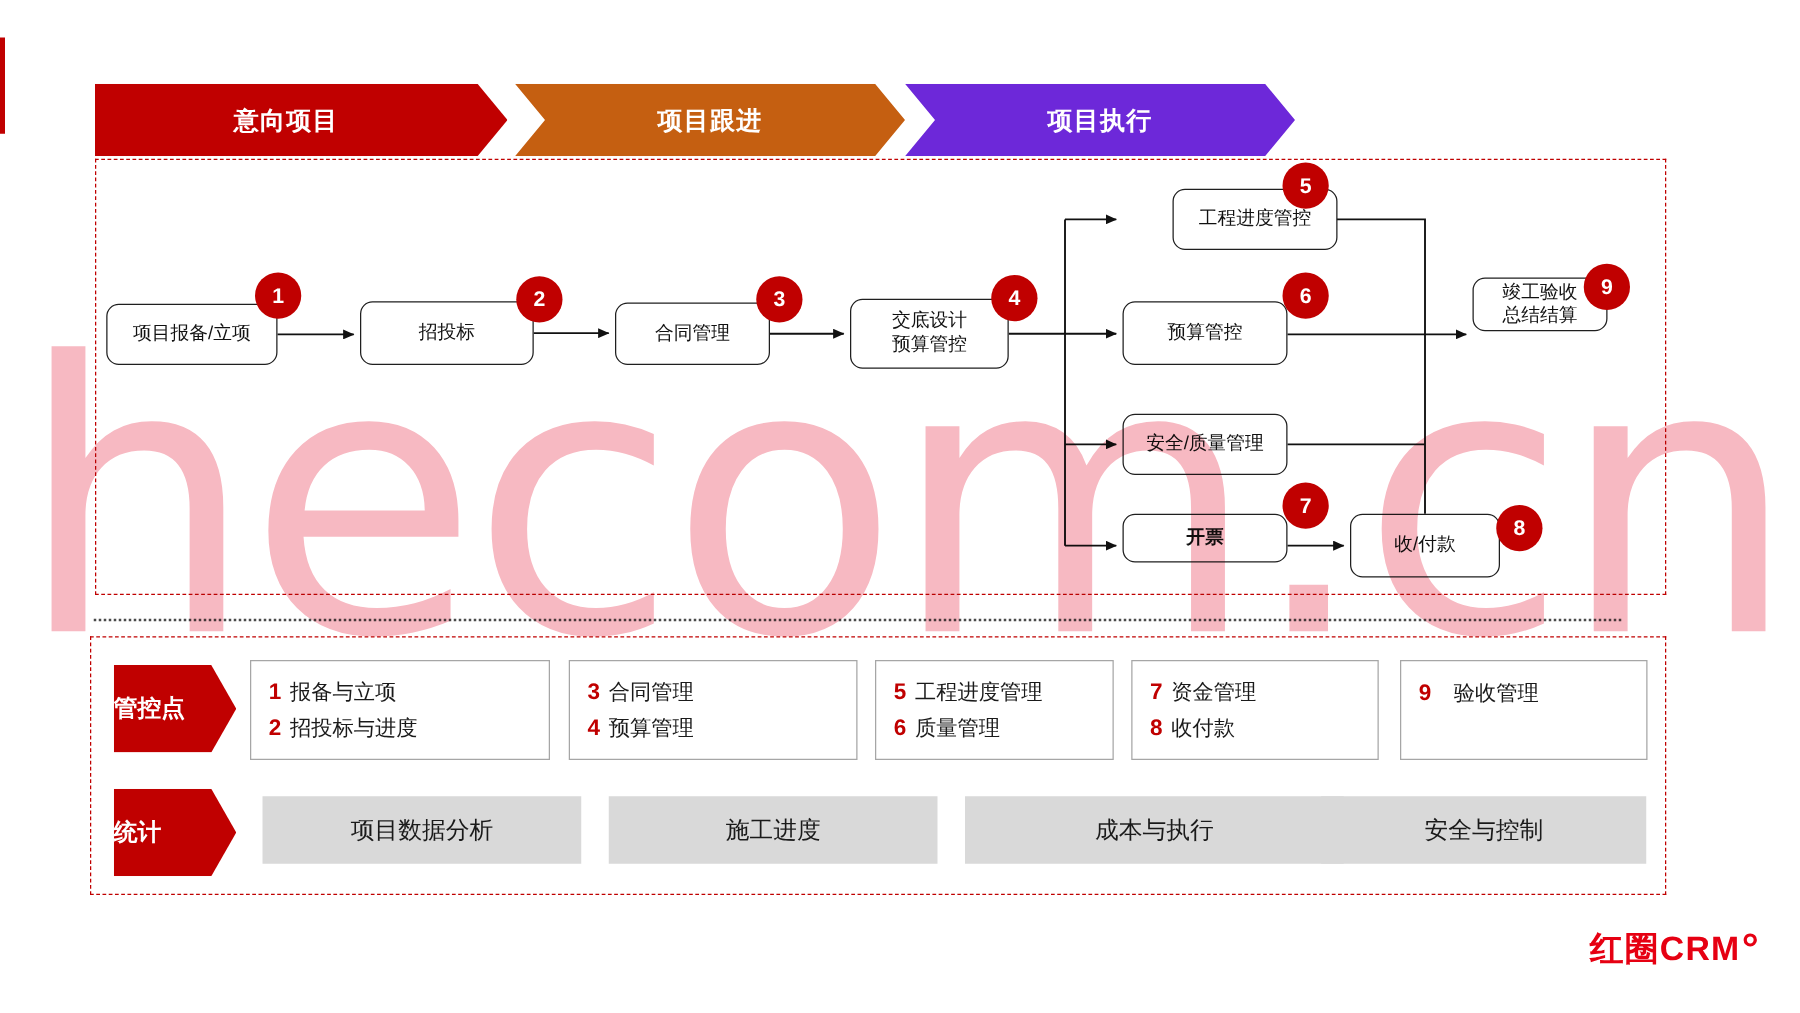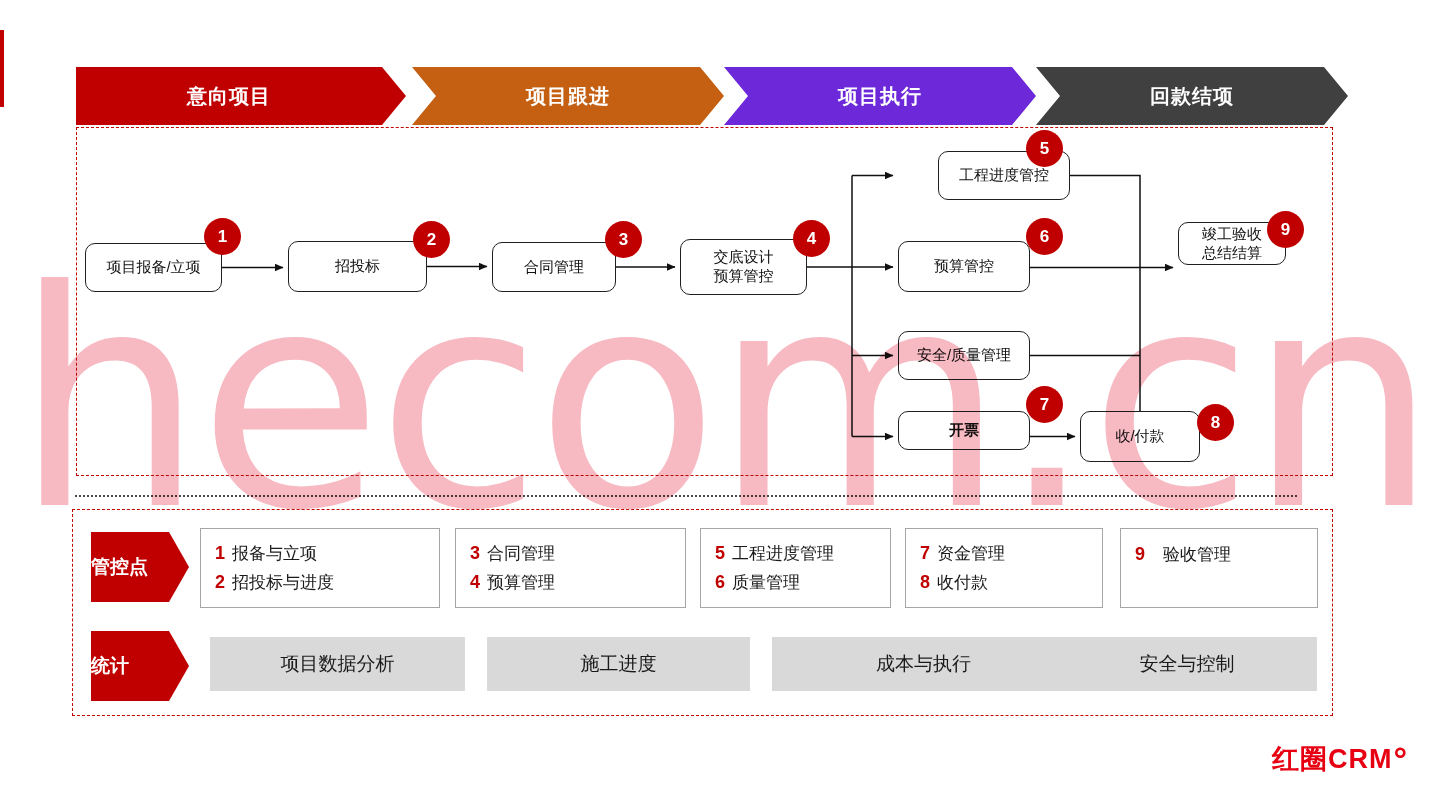--- a/index.html
+++ b/index.html
@@ -91,23 +91,20 @@
   <div class="red-bar"></div>
 
   <div class="banner pent banner1">
       <span>意向项目</span>
     </div>
   <div class="banner chev banner2">
       <span>项目跟进</span>
     </div>
   <div class="banner chev banner3">
       <span>项目执行</span>
-    </div>
-  <div class="banner chev banner4">
-      <span>回款结项</span>
     </div>
 
   <div class="dashed-rect frame-top"></div>
   <div class="dot-sep"></div>
   <div class="dashed-rect frame-bottom"></div>
 
   <svg class="connectors" width="1440" height="810">
     <defs>
       <marker id="arr" markerWidth="10" markerHeight="8" refX="8.5" refY="4" orient="auto" markerUnits="userSpaceOnUse">
         <path d="M0,0 L9,4 L0,8 z" fill="#111"></path>

